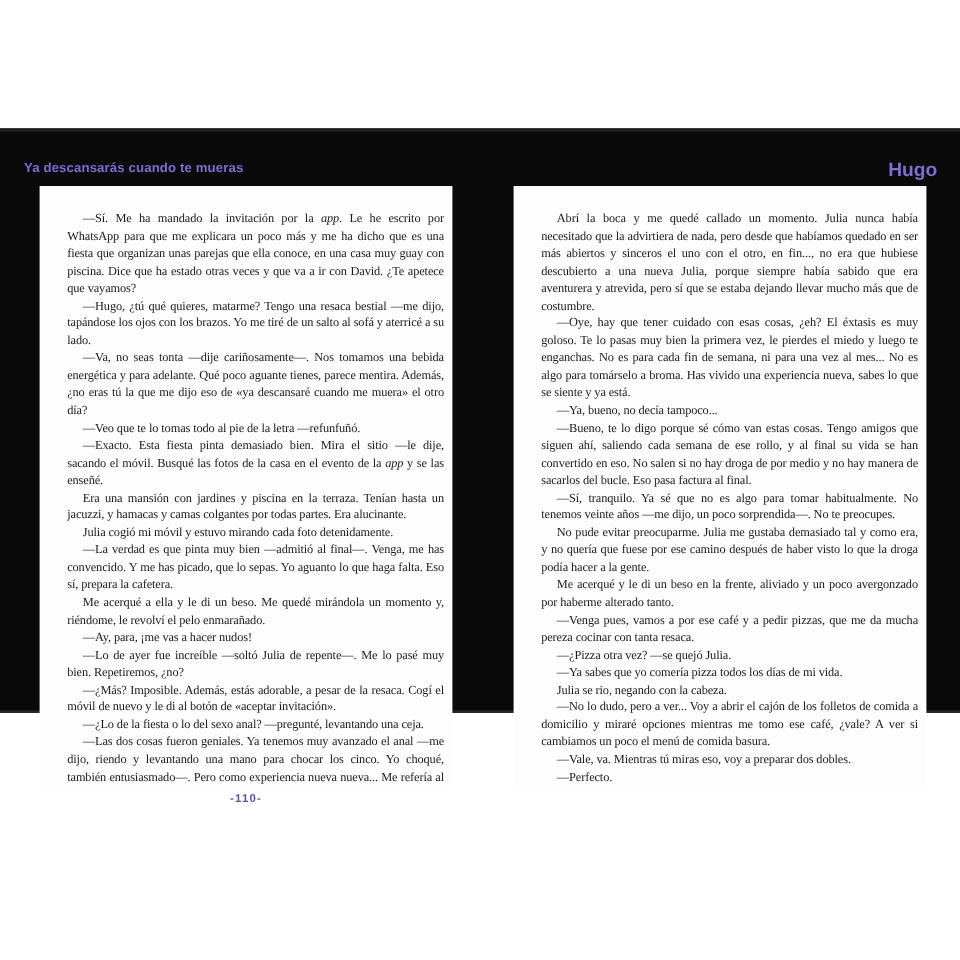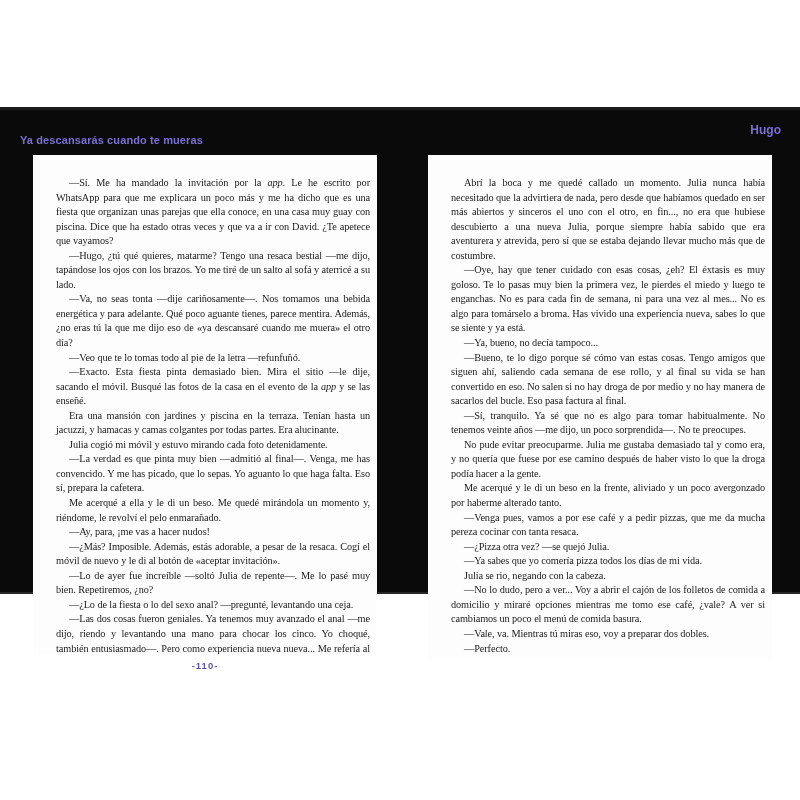--- a/index.html
+++ b/index.html
@@ -29,22 +29,22 @@
   .running-header-title{
     position:absolute;
     top:24px; left:20px;
     font-size:11px;
     font-weight:bold;
     color:var(--accent-purple);
     letter-spacing:0.1px;
   }
   .running-header-chapter{
     position:absolute;
-    top:13px; right:19px;
-    font-size:12px;
+    top:24px; right:19px;
+    font-size:16px;
     font-weight:bold;
     color:var(--accent-purple);
   }
   .page{
     position:absolute;
     top:45px;
     width:344px;
     background:var(--page-white);
     box-sizing:border-box;
     overflow:hidden;
@@ -91,22 +91,22 @@
         <p>—Sí. Me ha mandado la invitación por la <i>app</i>. Le he escrito por WhatsApp para que me explicara un poco más y me ha dicho que es una fiesta que organizan unas parejas que ella conoce, en una casa muy guay con piscina. Dice que ha estado otras veces y que va a ir con David. ¿Te apetece que vayamos?</p>
         <p>—Hugo, ¿tú qué quieres, matarme? Tengo una resaca bestial —me dijo, tapándose los ojos con los brazos. Yo me tiré de un salto al sofá y aterricé a su lado.</p>
         <p>—Va, no seas tonta —dije cariñosamente—. Nos tomamos una bebida energética y para adelante. Qué poco aguante tienes, parece mentira. Además, ¿no eras tú la que me dijo eso de «ya descansaré cuando me muera» el otro día?</p>
         <p>—Veo que te lo tomas todo al pie de la letra —refunfuñó.</p>
         <p>—Exacto. Esta fiesta pinta demasiado bien. Mira el sitio —le dije, sacando el móvil. Busqué las fotos de la casa en el evento de la <i>app</i> y se las enseñé.</p>
         <p>Era una mansión con jardines y piscina en la terraza. Tenían hasta un jacuzzi, y hamacas y camas colgantes por todas partes. Era alucinante.</p>
         <p>Julia cogió mi móvil y estuvo mirando cada foto detenidamente.</p>
         <p>—La verdad es que pinta muy bien —admitió al final—. Venga, me has convencido. Y me has picado, que lo sepas. Yo aguanto lo que haga falta. Eso sí, prepara la cafetera.</p>
         <p>Me acerqué a ella y le di un beso. Me quedé mirándola un momento y, riéndome, le revolví el pelo enmarañado.</p>
         <p>—Ay, para, ¡me vas a hacer nudos!</p>
+        <p>—Lo de ayer fue increíble —soltó Julia de repente—. Me lo pasé muy bien. Repetiremos, ¿no?</p>
         <p>—¿Más? Imposible. Además, estás adorable, a pesar de la resaca. Cogí el móvil de nuevo y le di al botón de «aceptar invitación».</p>
-        <p>—Lo de ayer fue increíble —soltó Julia de repente—. Me lo pasé muy bien. Repetiremos, ¿no?</p>
         <p>—¿Lo de la fiesta o lo del sexo anal? —pregunté, levantando una ceja.</p>
         <p>—Las dos cosas fueron geniales. Ya tenemos muy avanzado el anal —me dijo, riendo y levantando una mano para chocar los cinco. Yo choqué, también entusiasmado—. Pero como experiencia nueva nueva... Me refería al éxtasis.</p>
       </div>
   </div>
 
   <div class="page page-right">
     <div class="page-text">
         <p>Abrí la boca y me quedé callado un momento. Julia nunca había necesitado que la advirtiera de nada, pero desde que habíamos quedado en ser más abiertos y sinceros el uno con el otro, en fin..., no era que hubiese descubierto a una nueva Julia, porque siempre había sabido que era aventurera y atrevida, pero sí que se estaba dejando llevar mucho más que de costumbre.</p>
         <p>—Oye, hay que tener cuidado con esas cosas, ¿eh? El éxtasis es muy goloso. Te lo pasas muy bien la primera vez, le pierdes el miedo y luego te enganchas. No es para cada fin de semana, ni para una vez al mes... No es algo para tomárselo a broma. Has vivido una experiencia nueva, sabes lo que se siente y ya está.</p>
         <p>—Ya, bueno, no decía tampoco...</p>

